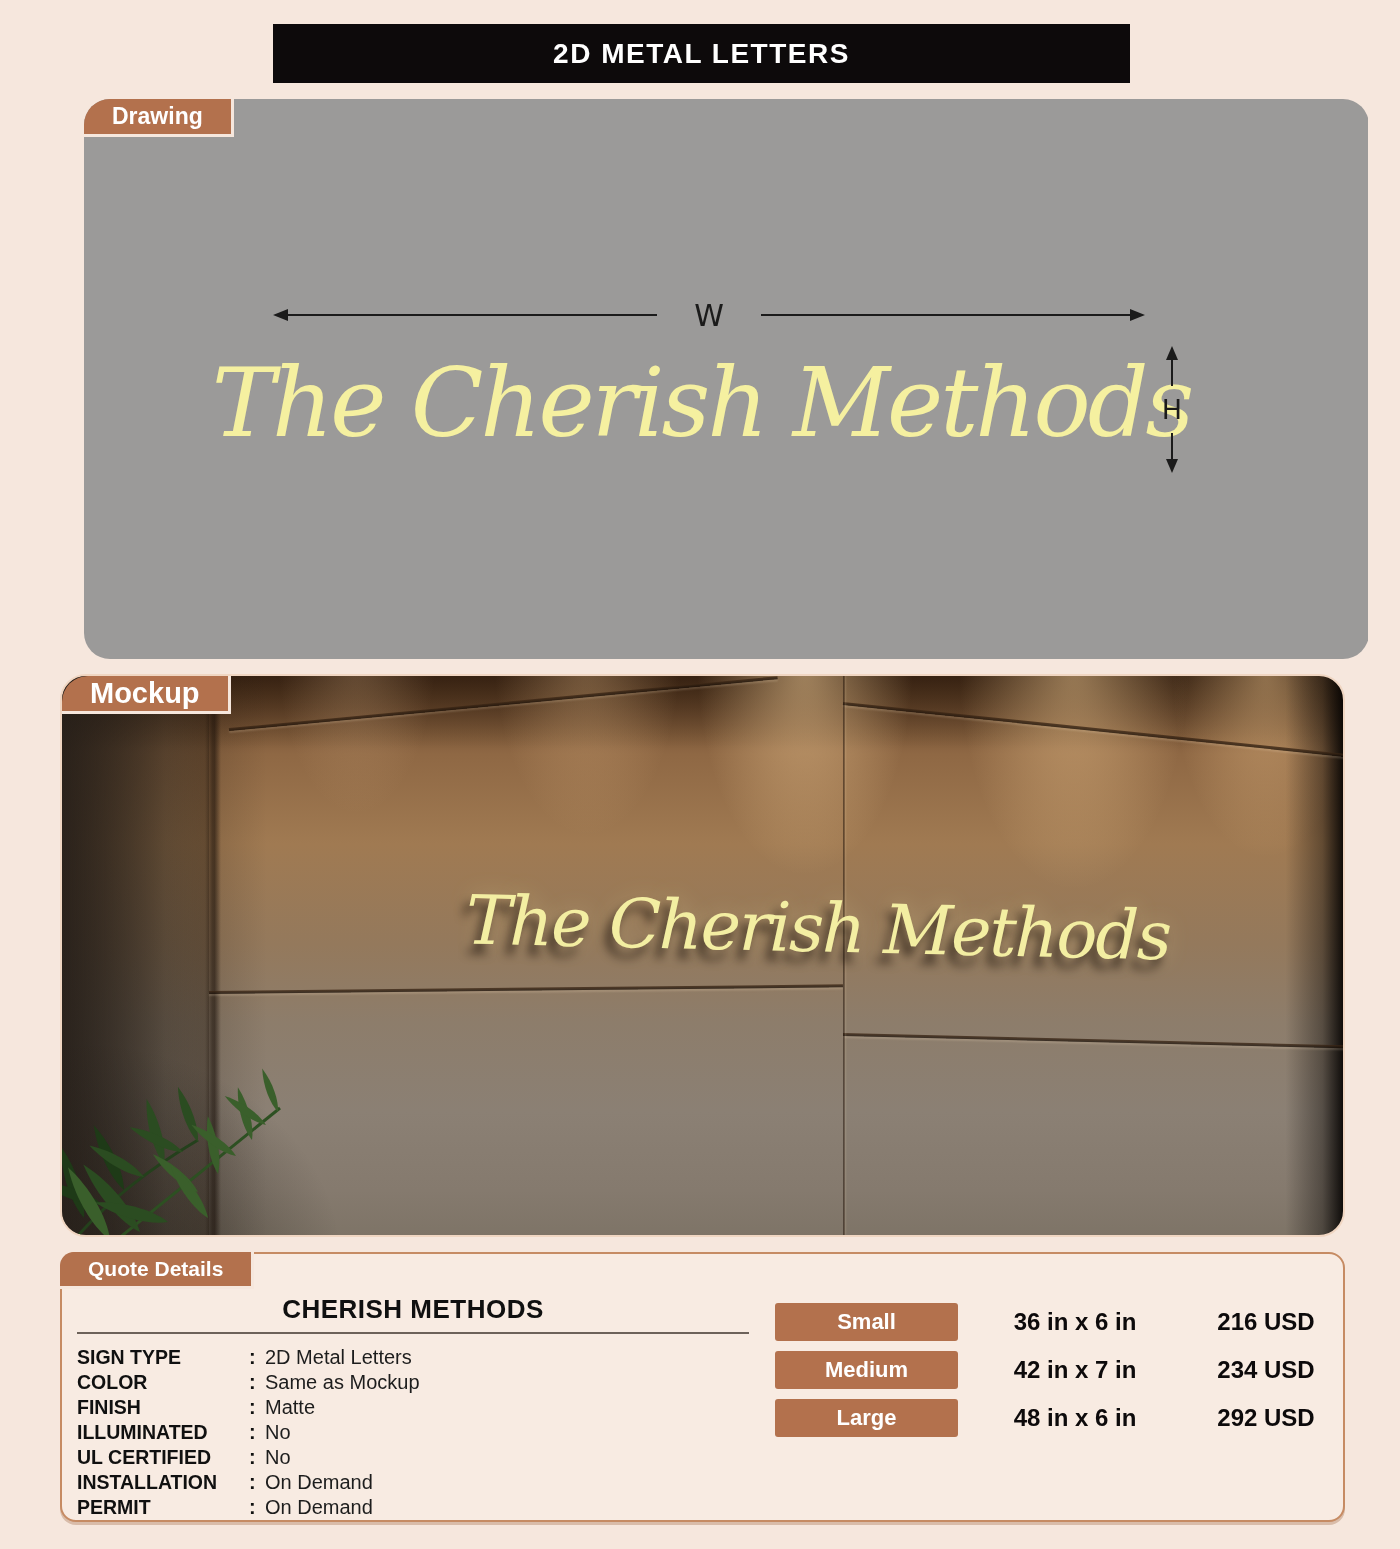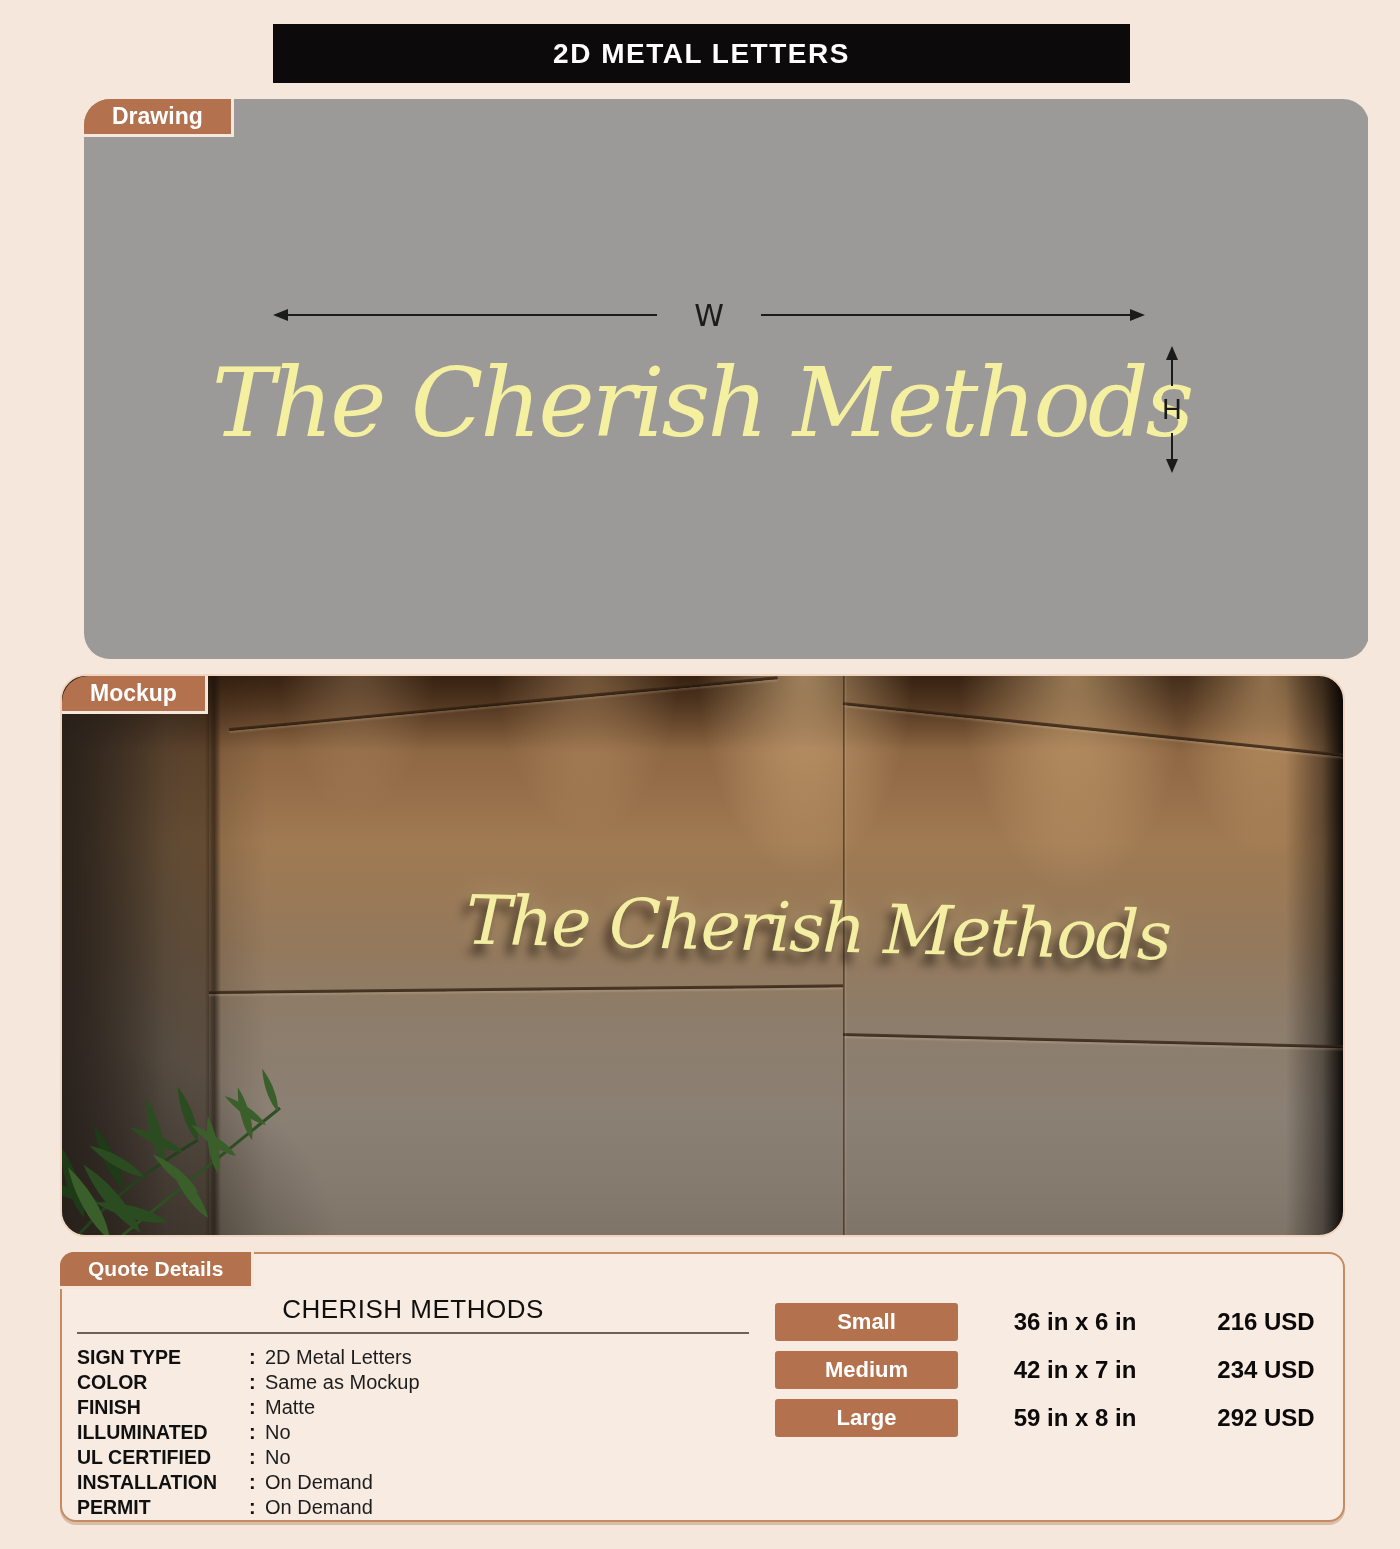--- a/index.html
+++ b/index.html
@@ -49,21 +49,21 @@
             radial-gradient(400px 320px at 0% 105%, rgba(15,12,8,0.6), transparent 70%),
             linear-gradient(90deg, rgba(10,6,3,0.9) 0%, rgba(10,6,3,0.45) 8%, rgba(30,20,12,0.15) 12%, transparent 16%),
             linear-gradient(270deg, rgba(5,3,2,0.92) 0%, rgba(5,3,2,0.4) 1.6%, transparent 4.5%),
             radial-gradient(150px 300px at 58% -3%, rgba(255,216,160,0.55), transparent 72%),
             radial-gradient(160px 320px at 79% -3%, rgba(255,214,156,0.5), transparent 72%),
             radial-gradient(130px 260px at 94% -1%, rgba(255,210,150,0.45), transparent 72%),
             radial-gradient(130px 260px at 41% -5%, rgba(250,205,150,0.35), transparent 72%),
             radial-gradient(110px 230px at 23% -5%, rgba(225,185,140,0.3), transparent 72%),
             linear-gradient(180deg, rgba(25,12,5,0.5) 0%, transparent 13%),
             linear-gradient(180deg,#55381f 0%,#8f6844 14%,#a07a52 30%,#94795c 48%,#8d7d6b 62%,#8b8074 78%,#857a6e 92%,#7e7467 100%);}
-  .mockup .tab{border-top-left-radius:26px;font-size:23px;}
+  .mockup .tab{border-top-left-radius:26px;font-size:29px;}
   .seam{position:absolute;height:3px;transform-origin:left center;
         background:linear-gradient(180deg, rgba(62,40,22,0.78), rgba(20,12,6,0.7));
         box-shadow:0 2px 2px rgba(255,235,200,0.18);}
   .seam-v{position:absolute;left:61%;top:0;width:2px;height:100%;
           background:linear-gradient(90deg, rgba(28,17,9,0.6), rgba(80,55,35,0.35));
           box-shadow:1px 0 2px rgba(255,235,200,0.15);}
   .s1{left:13%;top:52px;width:43%;transform:rotate(-5.4deg);}
   .s2{left:61%;top:26px;width:39.5%;transform:rotate(5.9deg);}
   .s3{left:11.5%;top:315px;width:49.5%;transform:rotate(-0.6deg);}
   .s4{left:61%;top:357px;width:39.5%;transform:rotate(1.4deg);}
@@ -76,21 +76,21 @@
                color:#f3eea2;white-space:nowrap;
                text-shadow:-6px 10px 10px rgba(15,8,4,0.65), 0 0 22px rgba(255,248,170,0.28);}
   .plant{position:absolute;left:-14px;bottom:-12px;width:330px;height:225px;}
 
   
   .quote{position:absolute;left:60px;top:1252px;width:1285px;height:270px;background:#f8ebe2;
          border:2px solid #c68b63;border-radius:16px;box-sizing:border-box;
          box-shadow:0 3px 0 rgba(150,90,50,0.3);}
   .quote .tab{left:-2px;top:-2px;height:34px;border-top-left-radius:14px;font-size:21px;padding:0 28px;}
   .q-title{position:absolute;left:15px;top:40px;width:672px;text-align:center;
-           font-size:26px;font-weight:normal;letter-spacing:0.5px;color:#101010;}
+           font-size:26px;font-weight:bold;letter-spacing:0.5px;color:#101010;}
   .q-line{position:absolute;left:15px;top:78px;width:672px;height:2px;background:#6d625a;}
   .details{position:absolute;left:15px;top:90px;width:672px;}
   .d-row{display:flex;height:25px;align-items:flex-end;}
   .d-label{width:172px;font-weight:bold;font-size:19.5px;color:#101010;}
   .d-colon{width:16px;font-weight:bold;font-size:20px;color:#101010;}
   .d-value{font-size:20px;color:#1d1d1d;}
 
   .ptable{position:absolute;left:713px;top:39px;width:565px;}
   .t-head{display:grid;grid-template-columns:183px 234px 148px;height:47px;background:#0d0a0b;
           align-items:center;text-align:center;}
@@ -236,19 +236,19 @@
         <div class="dim">36 in x 6 in</div>
         <div class="price">216 USD</div>
       </div>
       <div class="t-row">
         <div class="size-chip">Medium</div>
         <div class="dim">42 in x 7 in</div>
         <div class="price">234 USD</div>
       </div>
       <div class="t-row">
         <div class="size-chip">Large</div>
-        <div class="dim">59 in x 8 in</div>
+        <div class="dim">48 in x 6 in</div>
         <div class="price">292 USD</div>
       </div>
     </div>
   </div>
 
 </div>
 
 </body></html>

